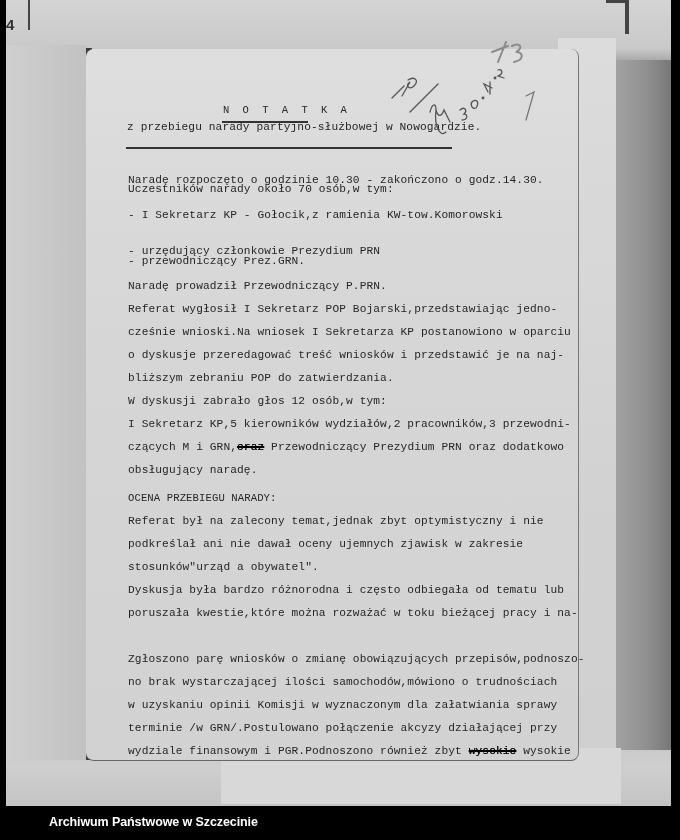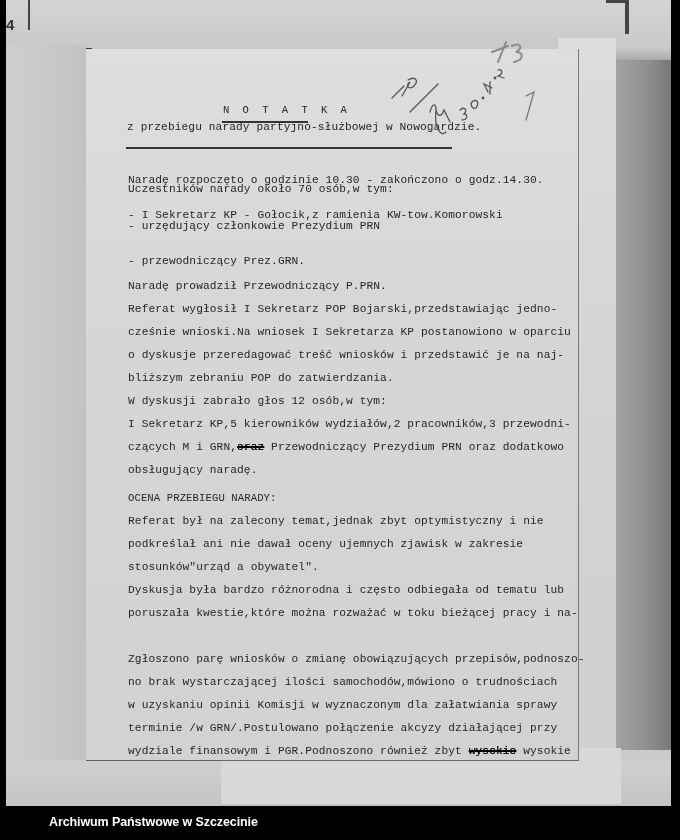--- a/index.html
+++ b/index.html
@@ -98,20 +98,21 @@
     }
     .paper {
       position: absolute;
       left: 86px;
       top: 49px;
       width: 492px;
       height: 711px;
       background: linear-gradient(180deg, #dedede 0%, #d6d6d6 40%, #d2d2d2 100%);
       border-right: 1px solid #777;
       border-bottom: 1px solid #666;
+      border-radius: 8px;
     }
     .typed {
       font-family: "Liberation Mono", "DejaVu Sans Mono", monospace;
       font-size: 11.2px;
       color: #262626;
       white-space: pre;
       position: absolute;
       letter-spacing: 0.1px;
     }
     .title {
@@ -187,21 +188,21 @@
 
 <div class="paper">
   <div class="typed title">N O T A T K A</div>
   <div class="title-underline"></div>
   <div class="typed subtitle">z przebiegu narady partyjno-służbowej w Nowogardzie.</div>
   <div class="subtitle-underline"></div>
 
   <div class="typed line" style="top:125px">Naradę rozpoczęto o godzinie 10.30 - zakończono o godz.14.30.</div>
   <div class="typed line" style="top:134px">Uczestników narady około 70 osób,w tym:</div>
   <div class="typed line" style="top:160px">- I Sekretarz KP - Gołocik,z ramienia KW-tow.Komorowski</div>
-  <div class="typed line" style="top:171px">- urzędujący członkowie Prezydium PRN</div>
+  <div class="typed line" style="top:196px">- urzędujący członkowie Prezydium PRN</div>
   <div class="typed line" style="top:206px">- przewodniczący Prez.GRN.</div>
 
   <div class="typed line" style="top:231px">Naradę prowadził Przewodniczący P.PRN.</div>
   <div class="typed line" style="top:254px">Referat wygłosił I Sekretarz POP Bojarski,przedstawiając jedno-</div>
   <div class="typed line" style="top:277px">cześnie wnioski.Na wniosek I Sekretarza KP postanowiono w oparciu</div>
   <div class="typed line" style="top:323px">bliższym zebraniu POP do zatwierdzania.</div>
   <div class="typed line" style="top:300px">o dyskusje przeredagować treść wniosków i przedstawić je na naj-</div>
   <div class="typed line" style="top:346px">W dyskusji zabrało głos 12 osób,w tym:</div>
   <div class="typed line" style="top:369px">I Sekretarz KP,5 kierowników wydziałów,2 pracowników,3 przewodni-</div>
   <div class="typed line" style="top:392px"><span>czących M i GRN,</span><span class="struck">oraz</span><span> Przewodniczący Prezydium PRN oraz dodatkowo</span></div>

